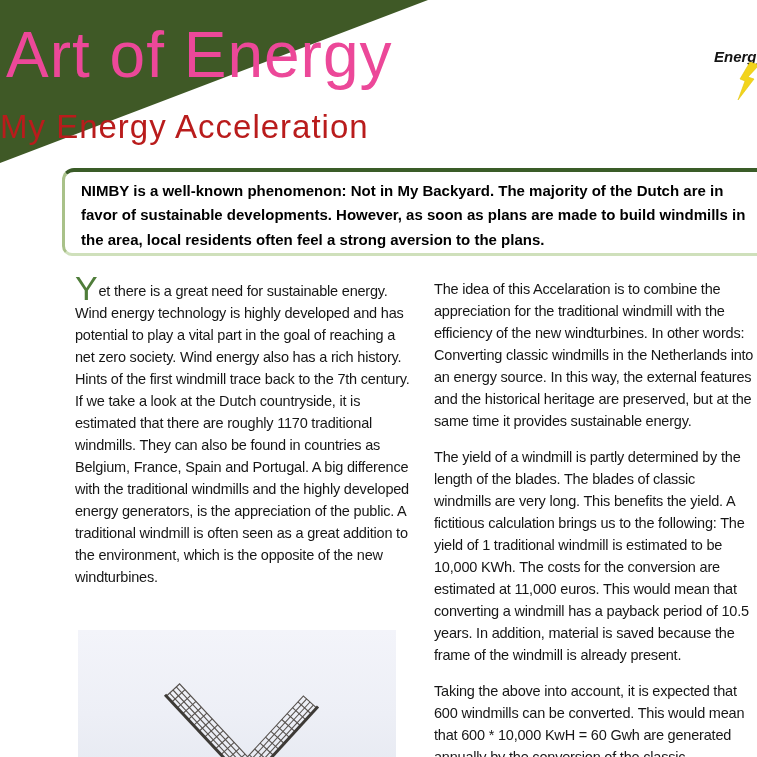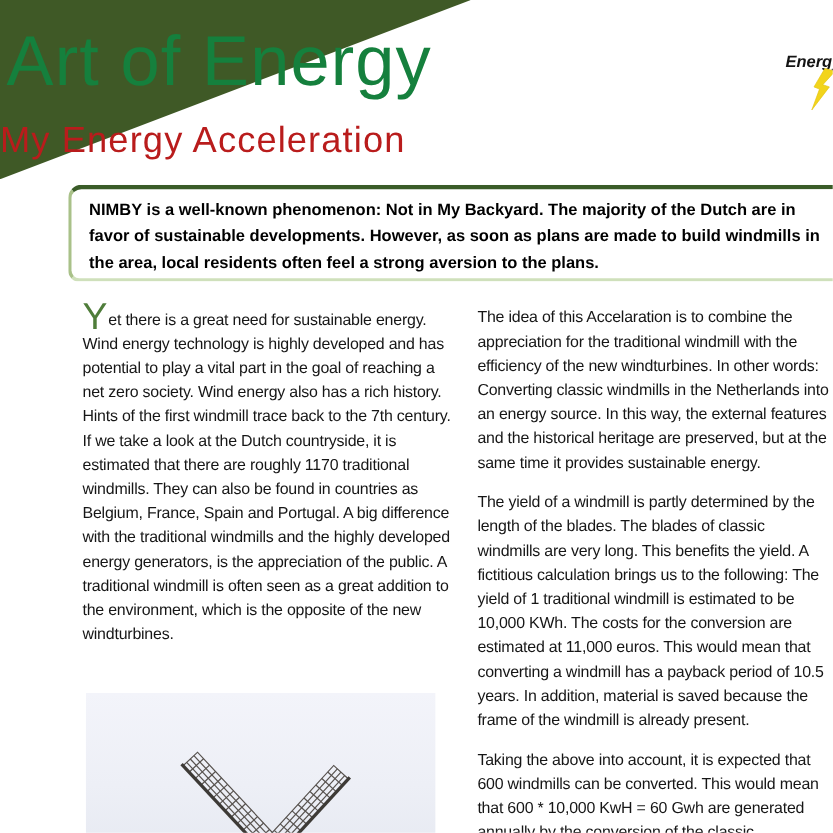--- a/index.html
+++ b/index.html
@@ -16,21 +16,21 @@
   
   .header-triangle {
     position:absolute; left:0; top:0;
     width:428px; height:163px;
     background:#3f5926;
     clip-path:polygon(0 0, 100% 0, 0 100%);
   }
   .page-title {
     position:absolute; left:6px; top:18px;
     font-size:64px; font-weight:400; letter-spacing:1px;
-    color:#15803d;
+    color:#ec4899;
     font-family:"Liberation Sans", sans-serif;
     white-space:nowrap;
   }
   .page-subtitle {
     position:absolute; left:0px; top:108px;
     font-size:33px; font-weight:400; letter-spacing:1px;
     color:#b91c1c;
     white-space:nowrap;
   }
   .logo {

